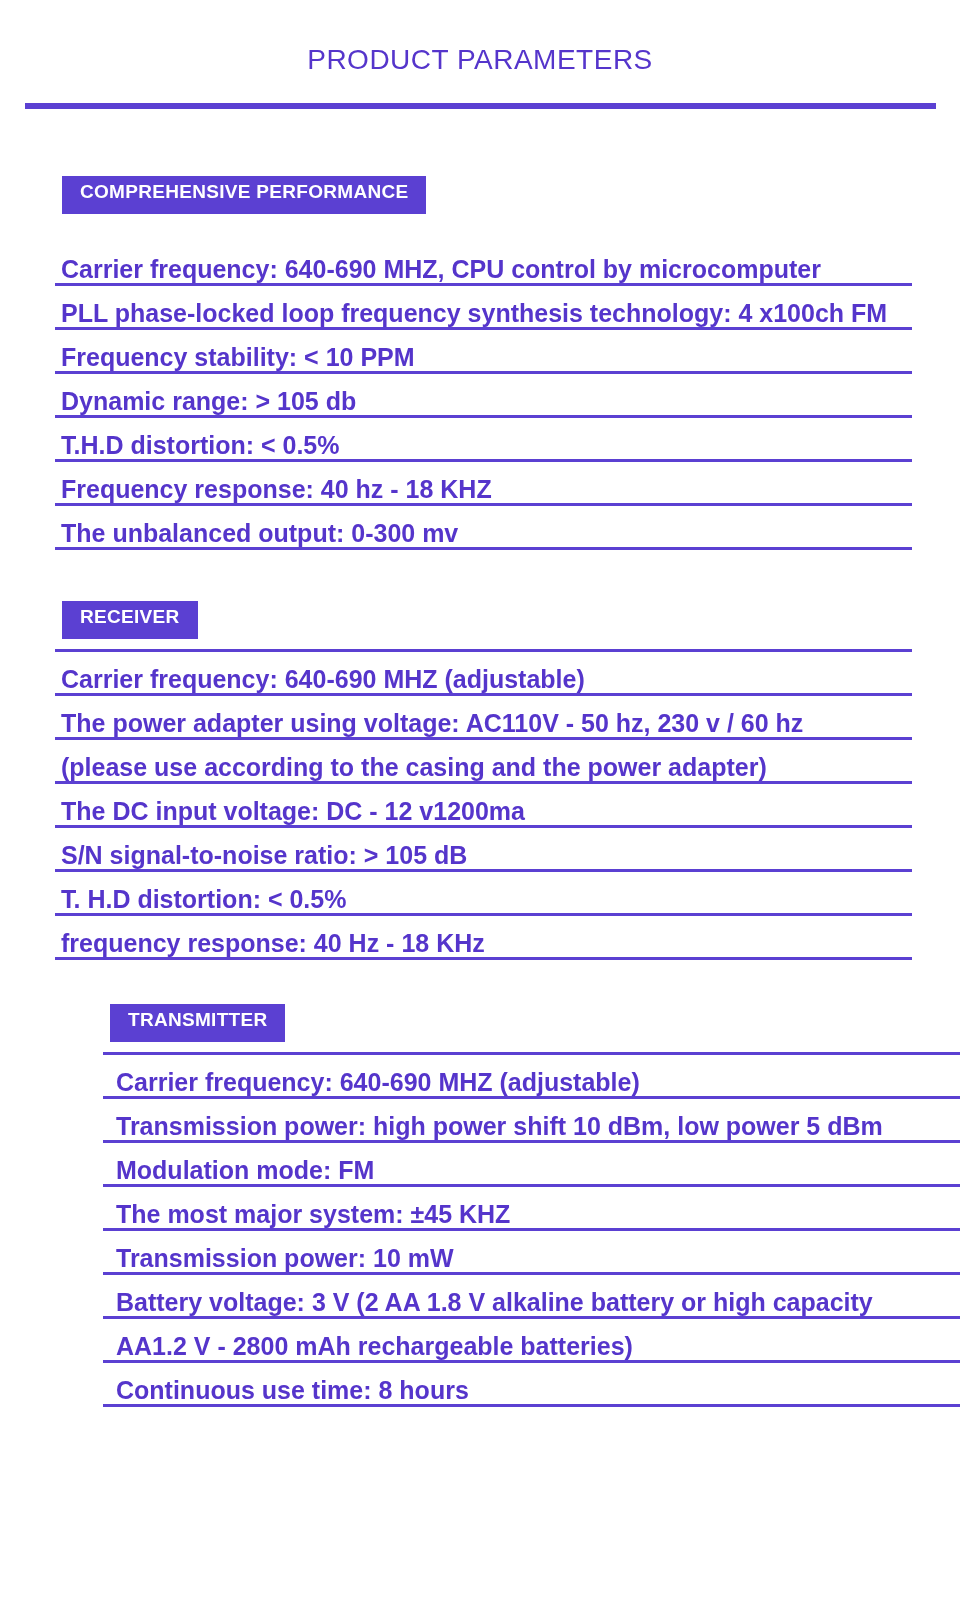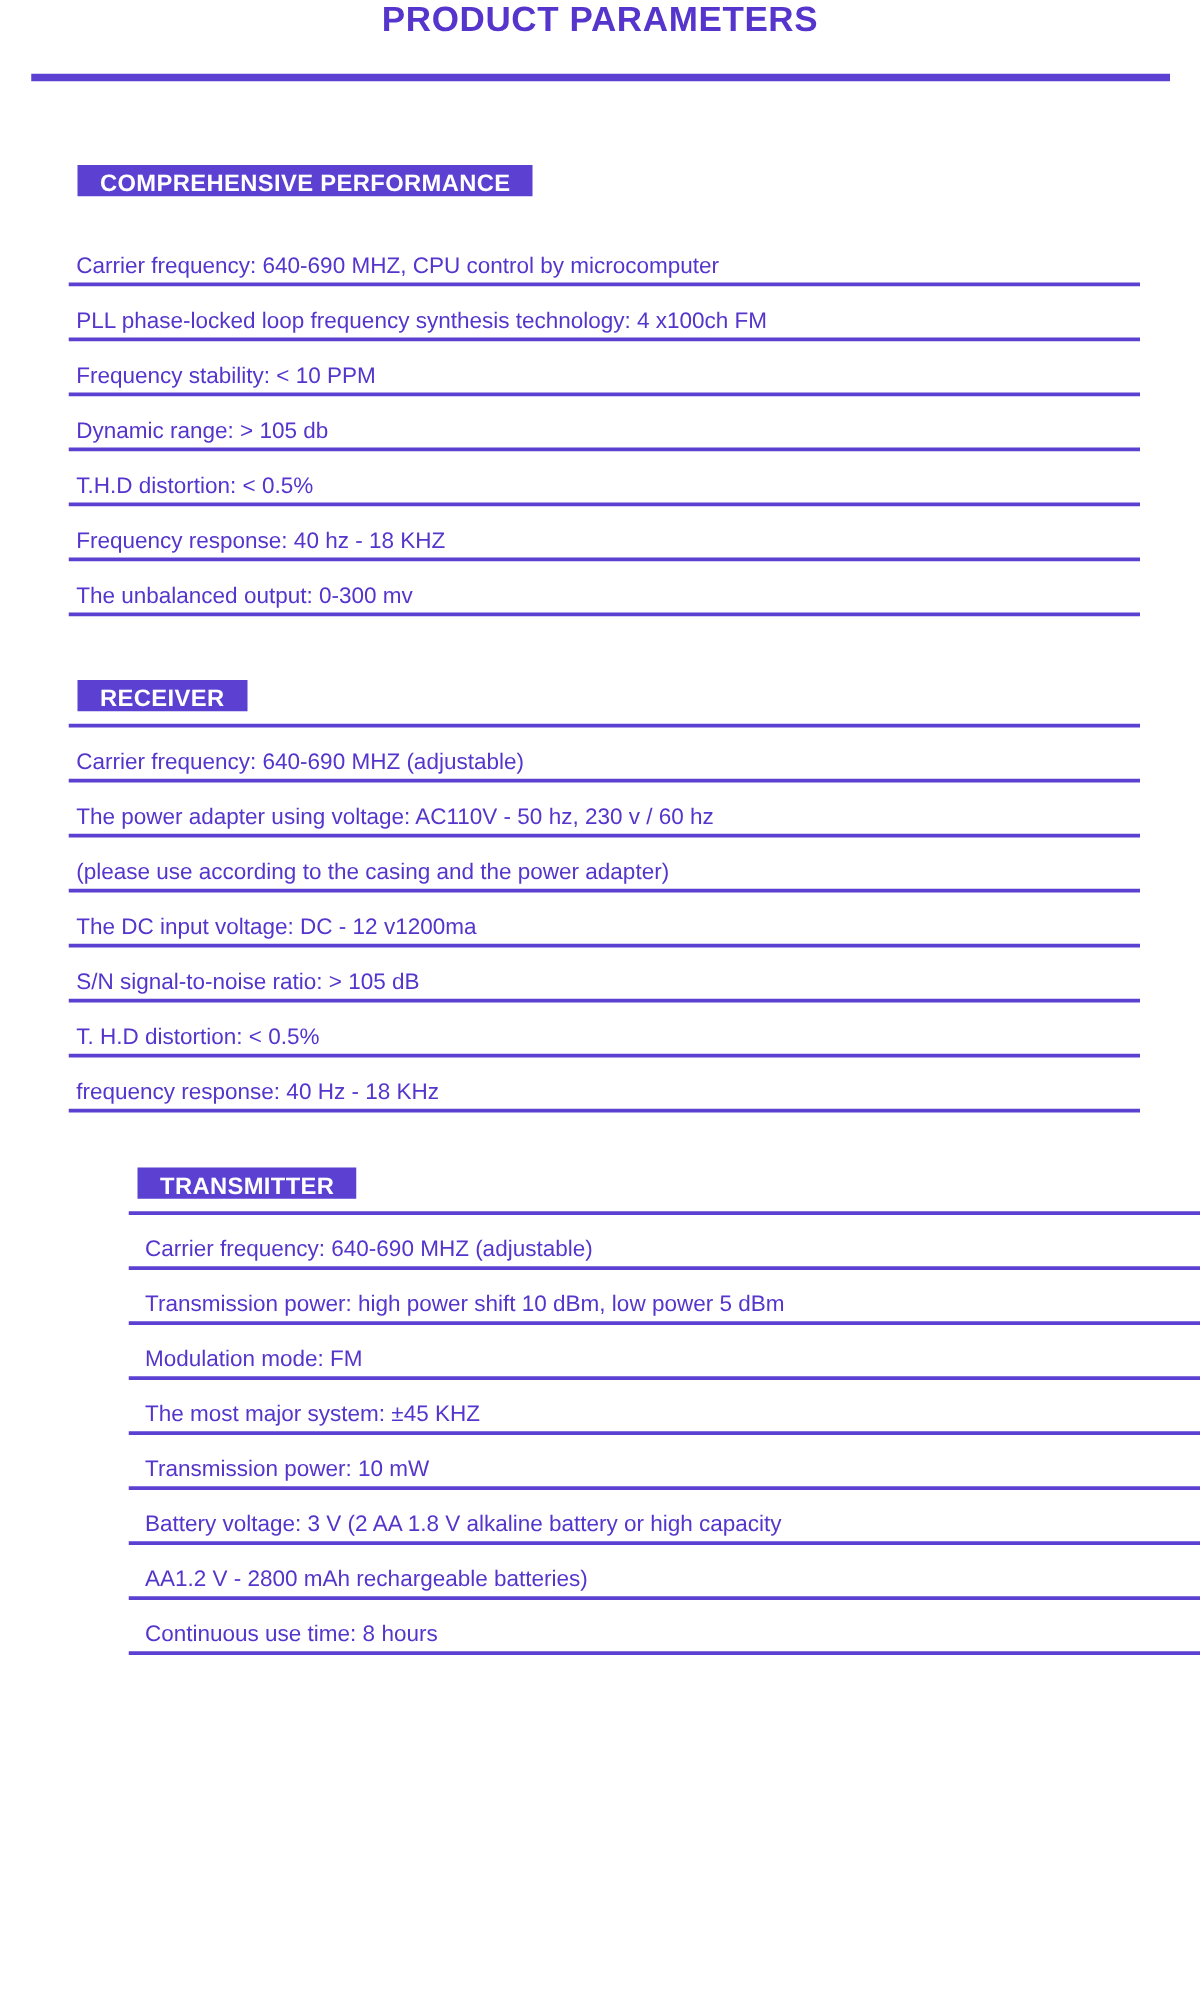--- a/index.html
+++ b/index.html
@@ -12,23 +12,24 @@
     width: 960px;
     background: #ffffff;
     font-family: "Liberation Sans", sans-serif;
   }
   body {
     height: 1603px;
     overflow: hidden;
     position: relative;
   }
   .page-title {
+    margin-top: 44px;
     text-align: center;
     font-size: 28px;
-    font-weight: bold;
+    font-weight: normal;
     letter-spacing: 0.5px;
     color: var(--text);
     line-height: 32px;
   }
   .title-rule {
     margin: 27px 0 0 25px;
     width: 911px;
     height: 6px;
     background: var(--accent);
   }
@@ -37,21 +38,21 @@
   #sections > .section:nth-child(3) { margin-top: 44px; margin-left: 48px; }
 
   .section-header {
     display: inline-block;
     margin-left: 62px;
     background: var(--accent);
     color: var(--header-text);
     font-size: 19px;
     font-weight: bold;
     line-height: 31px;
-    height: 25px;
+    height: 38px;
     padding: 0 18px;
     letter-spacing: 0.3px;
     vertical-align: top;
   }
   .header-rule {
     margin: 10px 0 0 55px;
     width: 857px;
     height: 3px;
     background: var(--accent);
   }
@@ -65,22 +66,22 @@
     border-bottom: 3px solid var(--accent);
   }
   
   #sections > .section:nth-child(1) .row:first-child {
     height: 72px;
     padding-top: 41px;
   }
   .row-text {
     display: block;
     padding-left: 6px;
-    font-size: 18px;
-    font-weight: normal;
+    font-size: 25px;
+    font-weight: bold;
     line-height: 28px;
     color: var(--text);
     white-space: nowrap;
   }
   
   #sections > .section:nth-child(3) .row-text { padding-left: 13px; }
 </style>
 </head>
 <body>
 

